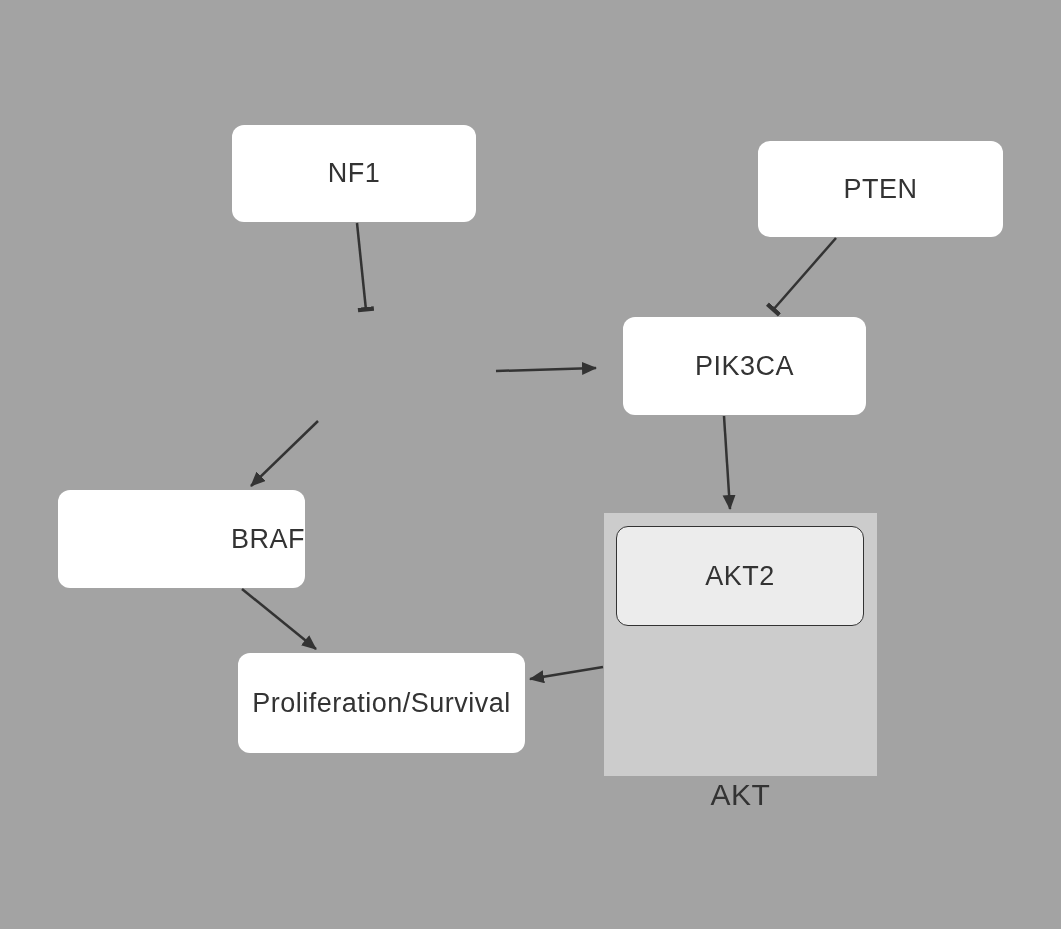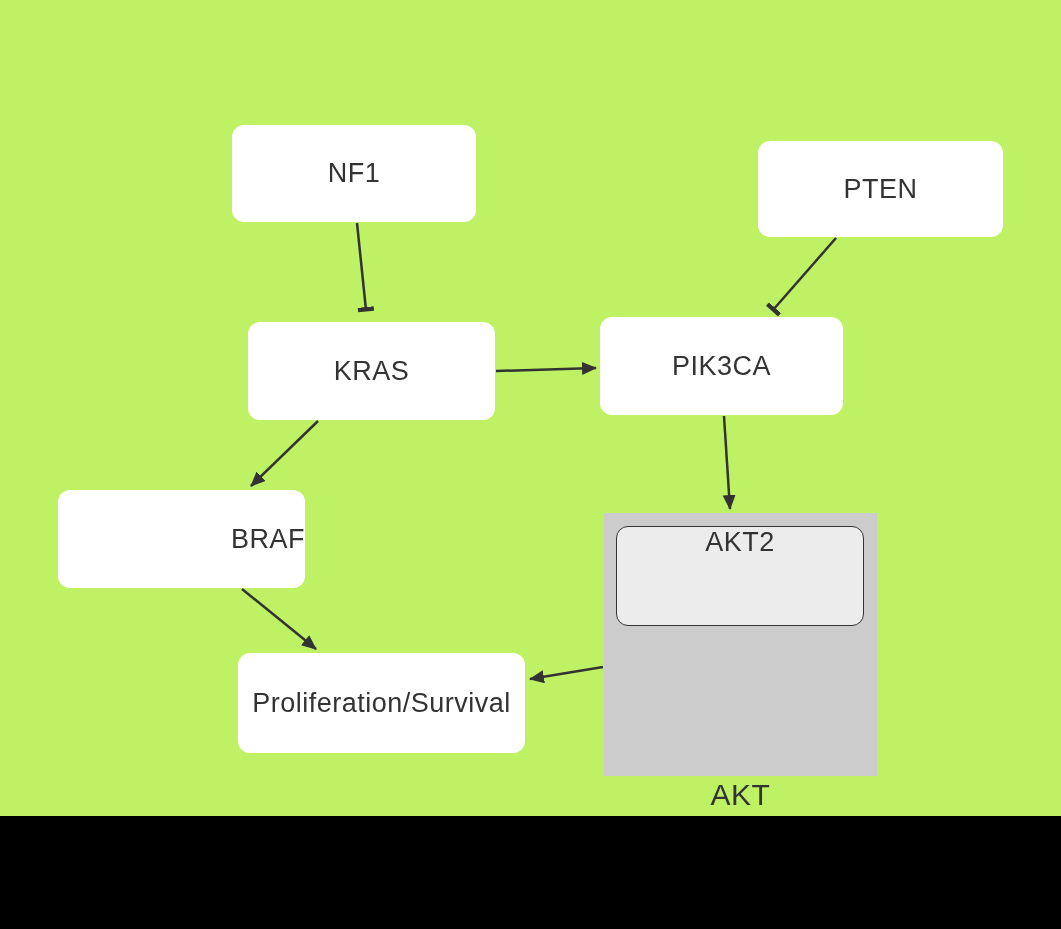--- a/index.html
+++ b/index.html
@@ -3,22 +3,22 @@
 <meta charset="utf-8">
 <style>
   html, body {
     margin: 0;
     padding: 0;
     background: #000000;
   }
   #canvas {
     position: relative;
     width: 1061px;
-    height: 816px;
-    background: #bef264;
+    height: 929px;
+    background: #a3a3a3;
     overflow: hidden;
     font-family: "Liberation Sans", "DejaVu Sans", sans-serif;
   }
   #edge-layer {
     position: absolute;
     left: 0; top: 0;
     width: 1061px;
     height: 929px;
   }
   .node {
@@ -37,39 +37,39 @@
     position: absolute;
     background: #cccccc;
     box-sizing: border-box;
   }
   .cluster-node {
     position: absolute;
     background: #ececec;
     border: 1.5px solid #333333;
     border-radius: 12px;
     display: flex;
-    align-items: flex-start;
+    align-items: center;
     justify-content: center;
     color: #333333;
     font-size: 27px;
     letter-spacing: 0.5px;
     box-sizing: border-box;
   }
   .cluster-label {
     position: absolute;
     color: #333333;
     font-size: 30px;
     text-align: center;
     letter-spacing: 0.5px;
   }
   
   #node-nf1    { left: 232px; top: 125px; width: 244px; height: 97px; }
   #node-pten   { left: 758px; top: 141px; width: 245px; height: 96px; }
   #node-kras   { left: 248px; top: 322px; width: 247px; height: 98px; }
-  #node-pik3ca { left: 600px; top: 317px; width: 243px; height: 98px; }
+  #node-pik3ca { left: 623px; top: 317px; width: 243px; height: 98px; }
   #node-braf   { left: 58px;  top: 490px; width: 247px; height: 98px; justify-content: flex-end; }
   #node-prolif { left: 238px; top: 653px; width: 287px; height: 100px; }
   #cluster-akt { left: 604px; top: 513px; width: 273px; height: 263px; }
   #node-akt2   { left: 12px;  top: 13px;  width: 248px; height: 100px; }
   #node-akt1   { left: 12px;  top: 150px; width: 248px; height: 98px; }
   #cluster-akt-label { left: 604px; top: 778px; width: 273px; }
 </style>
 </head>
 <body>
 
@@ -101,23 +101,20 @@
   </svg>
 
   <div class="node" id="node-nf1">
     <span>NF1</span>
   </div>
 
   <div class="node" id="node-pten">
     <span>PTEN</span>
   </div>
 
-  <div class="node" id="node-kras">
-    <span>KRAS</span>
-  </div>
 
   <div class="node" id="node-pik3ca">
     <span>PIK3CA</span>
   </div>
 
   <div class="node" id="node-braf">
     <span>BRAF</span>
   </div>
 
   <div class="node" id="node-prolif">

